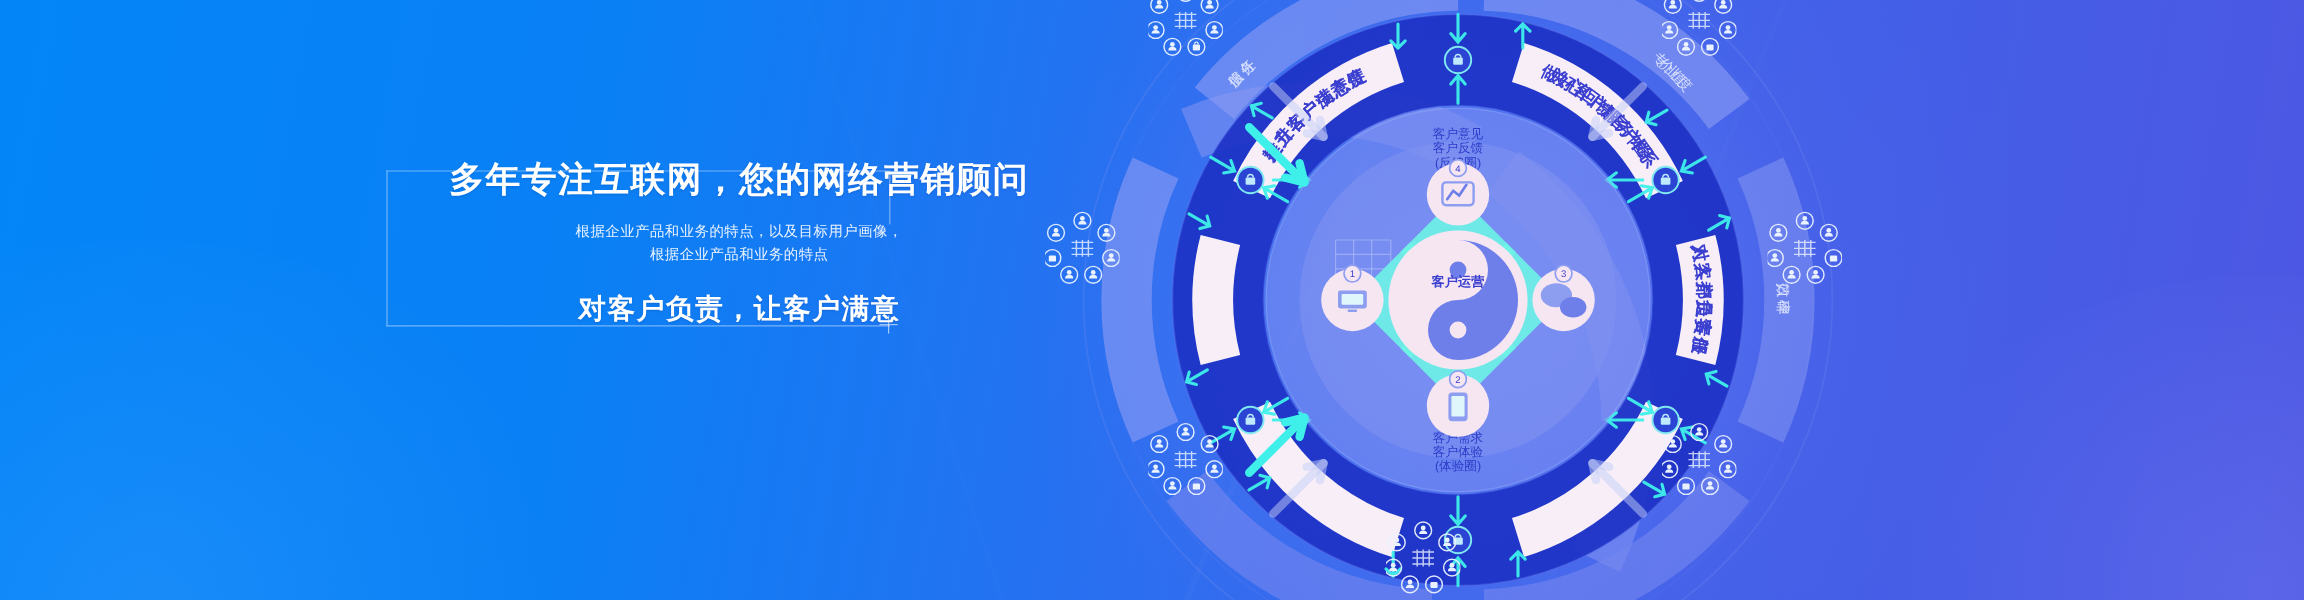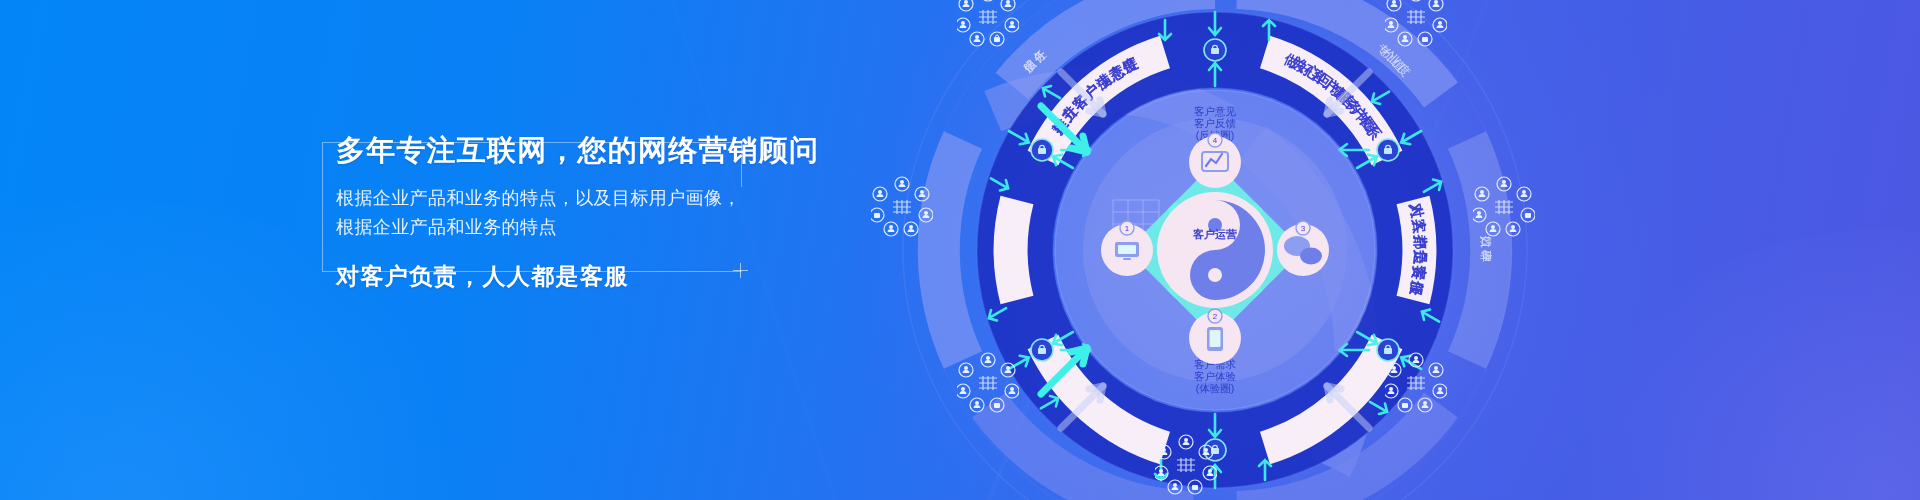--- a/index.html
+++ b/index.html
@@ -37,27 +37,27 @@
     border-right:1px solid rgba(255,255,255,.0);
   }
   .text-frame:after{
     content:"";position:absolute;right:-1px;top:0;width:1px;height:44px;
     background:rgba(255,255,255,.42);
   }
   .text-frame:before{
     content:"";position:absolute;right:-1px;bottom:0;width:1px;height:0px;
     background:rgba(255,255,255,.42);
   }
-  .copy{position:absolute;left:336px;top:132px;width:560px;color:#fff;}
+  .copy{position:absolute;left:336px;top:132px;width:560px;color:#fff;text-align:center;}
   .headline{
     font-size:29px;font-weight:bold;letter-spacing:1.2px;line-height:1.25;
     color:#ffffff;white-space:nowrap;text-shadow:0 1px 2px rgba(0,30,90,.18);
   }
   .sub{
-    margin-top:16px;font-size:18px;line-height:1.58;color:#eaf3ff;
+    margin-top:16px;font-size:12px;line-height:1.58;color:#eaf3ff;
     letter-spacing:.4px;font-weight:400;
   }
   .sub div{white-space:nowrap;}
   .slogan{
     margin-top:20px;font-size:23px;font-weight:bold;letter-spacing:1.4px;
     color:#ffffff;white-space:nowrap;text-shadow:0 1px 2px rgba(0,30,90,.18);
   }
   
   .tick{position:absolute;left:733px;top:263px;width:15px;height:15px;}
   .tick:before{content:"";position:absolute;left:0;top:7px;width:15px;height:1px;background:rgba(255,255,255,.6);}
@@ -84,21 +84,21 @@
 
   <div class="text-frame"></div>
   <div class="tick"></div>
 
   <div class="copy">
     <div class="headline">多年专注互联网，您的网络营销顾问</div>
     <div class="sub">
       <div>根据企业产品和业务的特点，以及目标用户画像，</div>
       <div>根据企业产品和业务的特点</div>
     </div>
-    <div class="slogan">对客户负责，人人都是客服</div>
+    <div class="slogan">对客户负责，让客户满意</div>
   </div>
 
   <div class="wheel-wrap">
 
     <div class="wheel">
       <svg width="700" height="700" viewBox="0 0 700 700" xmlns="http://www.w3.org/2000/svg">
         <defs>
           <radialGradient id="haze" cx="50%" cy="50%" r="50%">
             <stop offset="0%" stop-color="#8fa5ff" stop-opacity="0.40"></stop>
             <stop offset="55%" stop-color="#6d86f5" stop-opacity="0.22"></stop>

